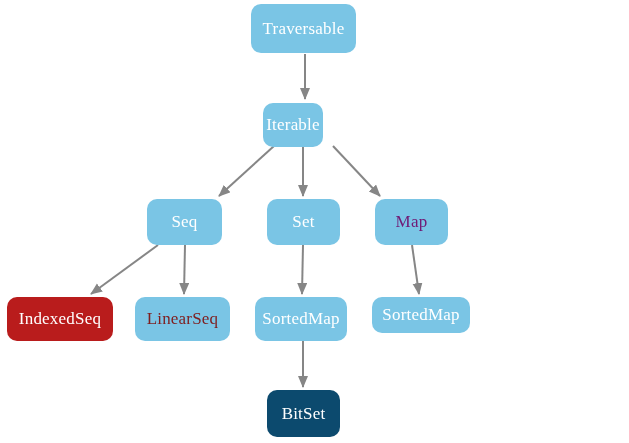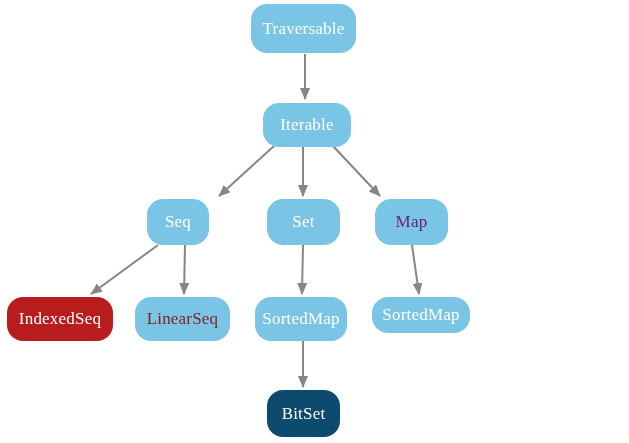--- a/index.html
+++ b/index.html
@@ -19,21 +19,21 @@
     position: absolute;
     left: 0;
     top: 0;
     width: 629px;
     height: 443px;
     pointer-events: none;
   }
   .node {
     position: absolute;
     box-sizing: border-box;
-    border-radius: 16px;
+    border-radius: 10px;
     display: flex;
     align-items: center;
     justify-content: center;
     color: #ffffff;
     font-size: 17px;
     letter-spacing: 0.2px;
     text-align: center;
     white-space: nowrap;
   }
 </style>
@@ -56,24 +56,24 @@
         <line x1="185" y1="245" x2="184" y2="294" stroke="#868686" stroke-width="2" marker-end="url(#arrowhead)"></line>
         <line x1="303" y1="245" x2="302" y2="294" stroke="#868686" stroke-width="2" marker-end="url(#arrowhead)"></line>
         <line x1="412" y1="245" x2="419" y2="294" stroke="#868686" stroke-width="2" marker-end="url(#arrowhead)"></line>
         <line x1="303" y1="341" x2="303" y2="387" stroke="#868686" stroke-width="2" marker-end="url(#arrowhead)"></line>
       </g>
   </svg>
   <div id="node-layer">
       <div class="node" style="left: 251px; top: 4px; width: 105px; height: 49px; background: rgb(122, 197, 229); color: rgb(255, 255, 255);">
         <span>Traversable</span>
       </div>
-      <div class="node" style="left: 263px; top: 103px; width: 88px; height: 44px; background: rgb(122, 197, 229); color: rgb(255, 255, 255);">
+      <div class="node" style="left: 263px; top: 103px; width: 60px; height: 44px; background: rgb(122, 197, 229); color: rgb(255, 255, 255);">
         <span>Iterable</span>
       </div>
-      <div class="node" style="left: 147px; top: 199px; width: 62px; height: 46px; background: rgb(122, 197, 229); color: rgb(255, 255, 255);">
+      <div class="node" style="left: 147px; top: 199px; width: 75px; height: 46px; background: rgb(122, 197, 229); color: rgb(255, 255, 255);">
         <span>Seq</span>
       </div>
       <div class="node" style="left: 267px; top: 199px; width: 73px; height: 46px; background: rgb(122, 197, 229); color: rgb(255, 255, 255);">
         <span>Set</span>
       </div>
       <div class="node" style="left: 375px; top: 199px; width: 73px; height: 46px; background: rgb(122, 197, 229); color: #701a75;">
         <span>Map</span>
       </div>
       <div class="node" style="left: 7px; top: 297px; width: 106px; height: 44px; background: #b91c1c; color: rgb(255, 255, 255);">
         <span>IndexedSeq</span>

